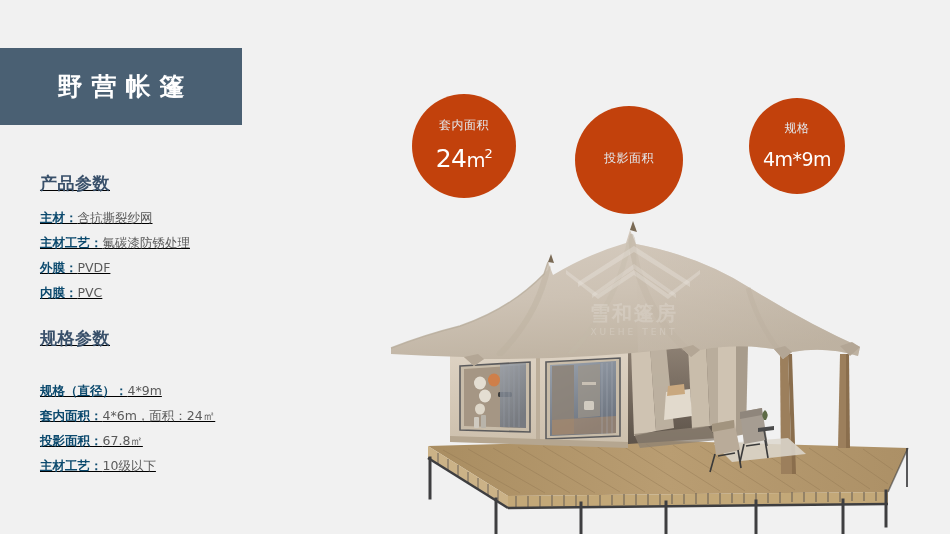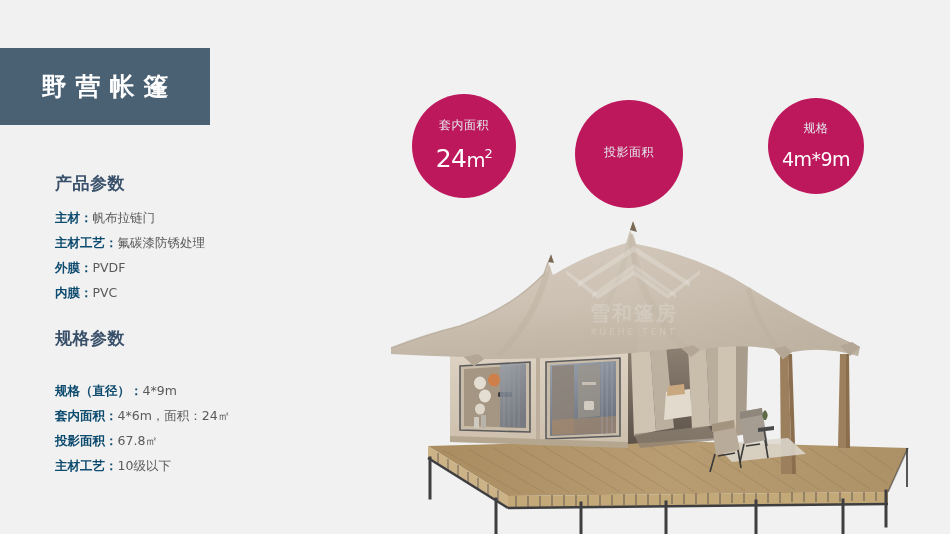--- a/index.html
+++ b/index.html
@@ -18,43 +18,44 @@
     position: absolute;
     inset: 0;
     background: #f1f1f1;
   }
 
   
   .title-bar {
     position: absolute;
     left: 0;
     top: 48px;
-    width: 210px;
+    width: 242px;
     height: 77px;
     background: #4a6073;
     display: flex;
     align-items: center;
     justify-content: center;
     box-sizing: border-box;
   }
   .title-bar-text {
     color: #ffffff;
     font-size: 25px;
     font-weight: bold;
     letter-spacing: 9px;
     text-indent: 9px;
     white-space: nowrap;
   }
 
   
   .specs {
     position: absolute;
-    left: 55px;
+    left: 40px;
     top: 172px;
     width: 340px;
+    text-decoration: underline;
   }
   .spec-group { margin-bottom: 22px; }
   .spec-heading {
     color: #39506a;
     font-size: 17px;
     font-weight: bold;
     margin: 0 0 10px 0;
     letter-spacing: .5px;
   }
   .spec-row {
@@ -76,32 +77,32 @@
   .badges {
     position: absolute;
     left: 412px;
     top: 92px;
     width: 460px;
     height: 108px;
   }
   .badge {
     position: absolute;
     border-radius: 50%;
-    background: #be185d;
+    background: #c2410c;
     color: #ffffff;
     display: flex;
     flex-direction: column;
     align-items: center;
     justify-content: center;
     box-sizing: border-box;
     text-align: center;
   }
   .badge-1 { left: 0px;   top: 2px;  width: 104px; height: 104px; }
-  .badge-2 { left: 163px; top: 8px;  width: 108px; height: 108px; }
-  .badge-3 { left: 356px; top: 6px;  width: 96px;  height: 96px; }
+  .badge-2 { left: 163px; top: 14px;  width: 108px; height: 108px; }
+  .badge-3 { left: 337px; top: 6px;  width: 96px;  height: 96px; }
   .badge-caption {
     font-size: 12px;
     color: #e3e9ee;
     line-height: 1.1;
     letter-spacing: .5px;
     margin-bottom: 2px;
   }
   .badge-value {
     font-size: 25px;
     font-weight: normal;
@@ -159,21 +160,21 @@
     </div>
 
   </div>
 
   <div class="specs">
 
     <div class="spec-group spec-group-1">
       <div class="spec-heading">产品参数</div>
 
       <div class="spec-row">
-        <span class="spec-label">主材：</span><span class="spec-value">帆布拉链门</span>
+        <span class="spec-label">主材：</span><span class="spec-value">含抗撕裂纱网</span>
       </div>
       <div class="spec-row">
         <span class="spec-label">主材工艺：</span><span class="spec-value">氟碳漆防锈处理</span>
       </div>
       <div class="spec-row">
         <span class="spec-label">外膜：</span><span class="spec-value">PVDF</span>
       </div>
       <div class="spec-row">
         <span class="spec-label">内膜：</span><span class="spec-value">PVC</span>
       </div>

